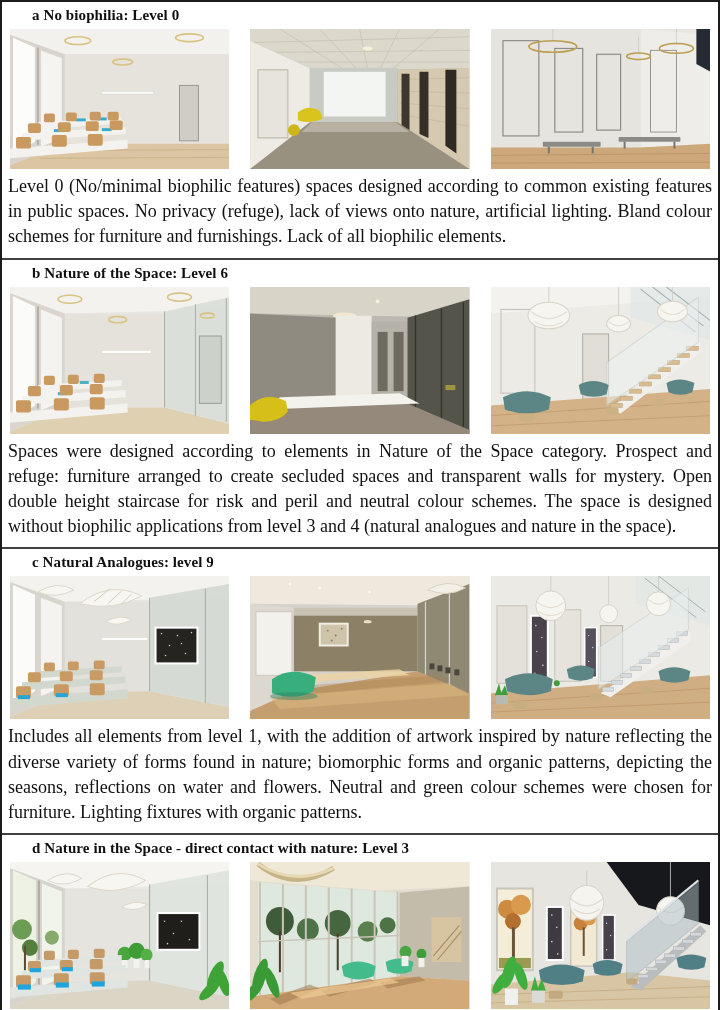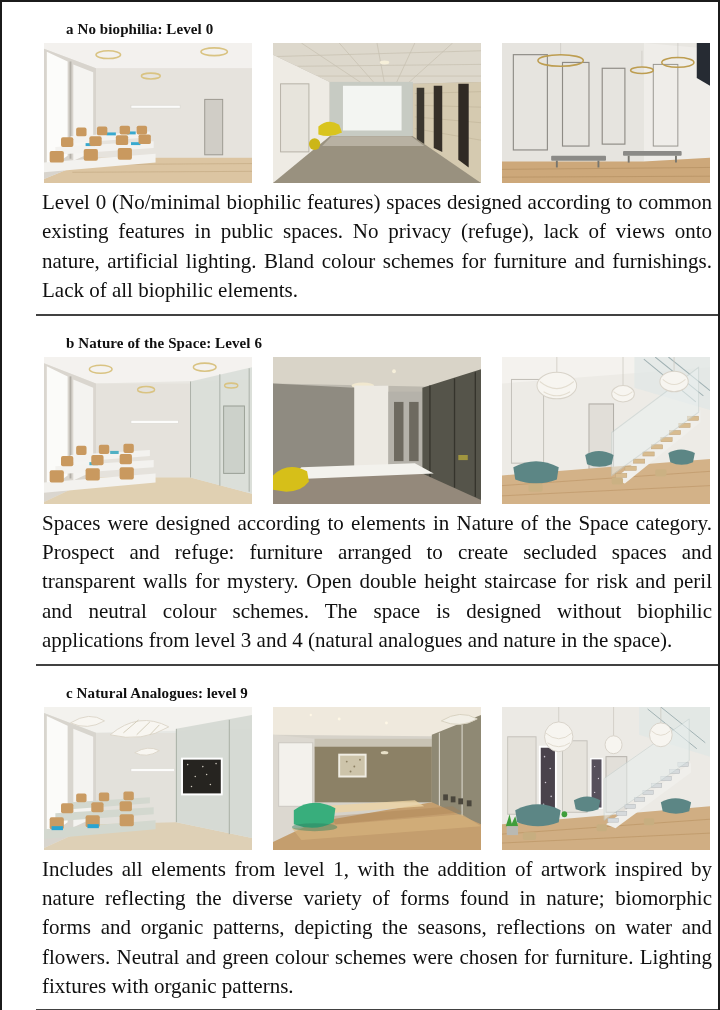--- a/index.html
+++ b/index.html
@@ -1,28 +1,28 @@
 <!DOCTYPE html>
 <html><head>
 <meta charset="utf-8">
 <style>
   html,body{margin:0;padding:0;background:#ffffff;}
   .figure{width:720px;box-sizing:border-box;border:2px solid #1b1b1b;background:#fff;
           font-family:"Liberation Serif","DejaVu Serif",serif;color:#101010;}
-  .panel{padding:14px 0 1px 0;margin-left:34px;}
+  .panel{padding:0 0 1px 0;}
   .panel + .panel{border-top:2px solid #414141;}
   .panel-header{margin:0;padding:5px 8px 2px 30px;font-size:15px;font-weight:bold;letter-spacing:.1px;}
   .img-row{display:flex;gap:21px;padding:3px 8px 0 8px;}
   .render{flex:1;overflow:hidden;background:#fdfdfd;}
   .render svg{width:100%;height:100%;display:block;}
   .sec-a .render{height:140px;}
   .sec-b .render{height:147px;}
   .sec-c .render{height:143px;}
   .sec-d .render{height:147px;}
-  .panel-text{margin:5px 6px 7px 6px;font-size:21px;line-height:1.4;text-align:justify;}
+  .panel-text{margin:5px 6px 7px 6px;font-size:18px;line-height:1.4;text-align:justify;}
 </style>
 </head>
 <body>
 
 <div class="figure">
 
   <section class="panel sec-a">
     <h3 class="panel-header">a No biophilia: Level 0</h3>
     <div class="img-row">
 
@@ -468,20 +468,21 @@
               <circle cx="66" cy="108" r="3"></circle>
             </g>
           <rect x="5" y="120" width="12" height="9" fill="#b9b9b3"></rect>
         </svg>
       </div>
     </div>
     <p class="panel-text">Includes all elements from level 1, with the addition of artwork inspired by nature reflecting the diverse variety of forms found in nature; biomorphic forms and organic patterns, depicting the seasons, reflections on water and flowers. Neutral and green colour schemes were chosen for furniture. Lighting fixtures with organic patterns.</p>
   </section>
 
   <section class="panel sec-d">
+    <h3 class="panel-header">d Nature in the Space - direct contact with nature: Level 3</h3>
     <div class="img-row">
 
       <div class="render">
         <svg viewBox="0 0 220 144" preserveAspectRatio="none" role="img" aria-label="classroom-tree-views-potted-plants">
           <rect width="220" height="144" fill="#e9eae6"></rect>
           <polygon points="0,0 220,0 220,22 55,26 0,6" fill="#f5f4f0"></polygon>
           <rect x="55" y="26" width="85" height="92" fill="#e5e4de"></rect>
           <polygon points="0,6 55,26 55,118 0,142" fill="#d6d4cc"></polygon>
           <polygon points="3,8 26,18 26,118 3,134" fill="#edf2e4"></polygon>
           <g>

